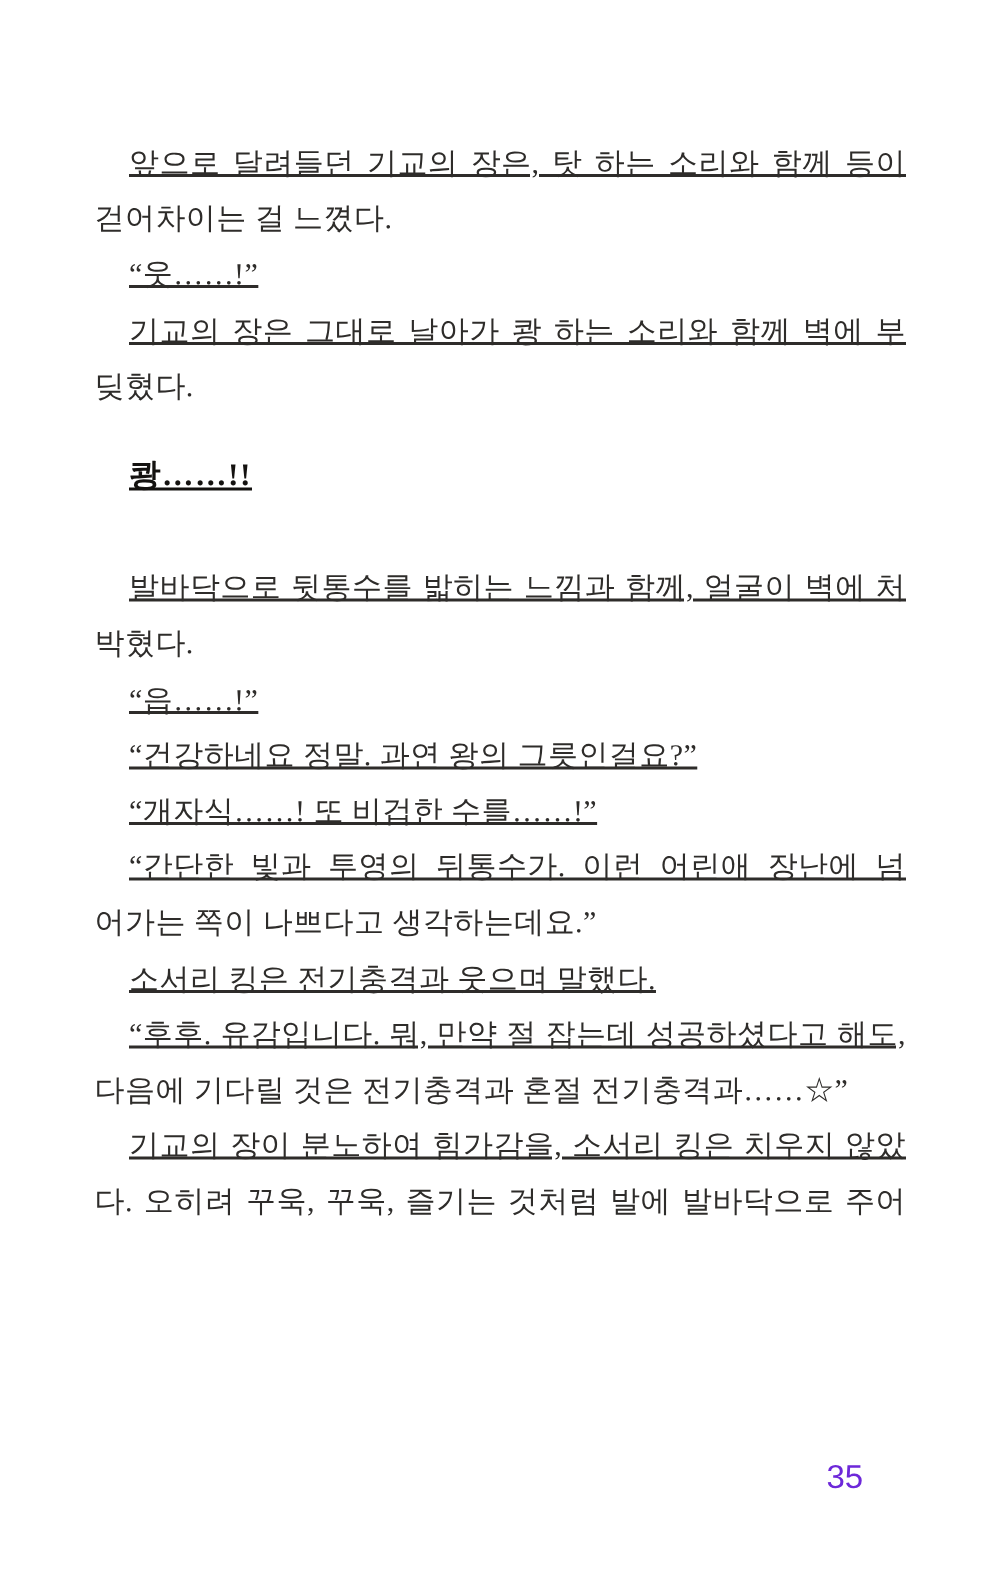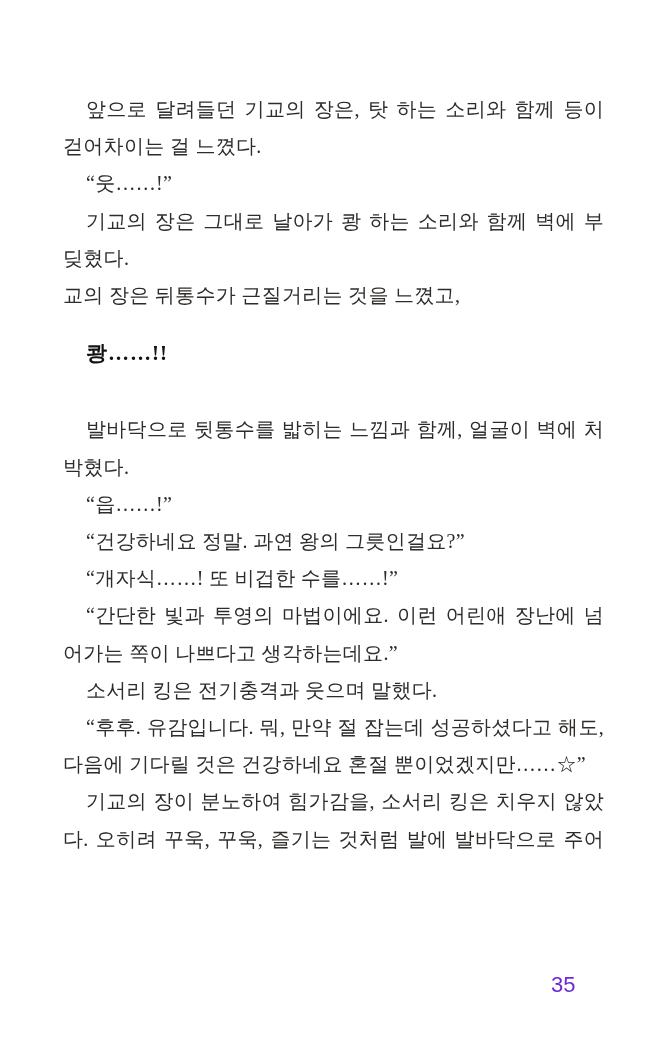--- a/index.html
+++ b/index.html
@@ -30,21 +30,21 @@
     white-space: nowrap;
   }
 
   .line.justify {
     white-space: normal;
     text-align: justify;
     text-align-last: justify;
     text-justify: inter-word;
   }
 
-  .line.indent { padding-left: 23px; }
+  .line.indent { padding-left: 23px; text-decoration: underline; }
 
   .line.emphasis {
     font-weight: 700;
     font-size: 21px;
     color: var(--emphasis-color, #141210);
     margin-top: 21px;
     margin-bottom: 39px;
     letter-spacing: 1px;
   }
 
@@ -60,29 +60,28 @@
 </head>
 <body>
 
 <div class="page">
   <div class="text-column">
       <div class="line indent justify">앞으로 달려들던 기교의 장은, 탓 하는 소리와 함께 등이</div>
       <div class="line">걷어차이는 걸 느꼈다.</div>
       <div class="line indent">“웃……!”</div>
       <div class="line indent justify">기교의 장은 그대로 날아가 쾅 하는 소리와 함께 벽에 부</div>
       <div class="line">딪혔다.</div>
-      <div class="line">교의 장은 뒤통수가 근질거리는 것을 느꼈고,</div>
       <div class="line indent emphasis">쾅……!!</div>
       <div class="line indent justify">발바닥으로 뒷통수를 밟히는 느낌과 함께, 얼굴이 벽에 처</div>
       <div class="line">박혔다.</div>
       <div class="line indent">“읍……!”</div>
       <div class="line indent">“건강하네요 정말. 과연 왕의 그릇인걸요?”</div>
       <div class="line indent">“개자식……! 또 비겁한 수를……!”</div>
-      <div class="line indent justify">“간단한 빛과 투영의 마법이에요. 이런 어린애 장난에 넘</div>
+      <div class="line indent justify">“간단한 빛과 투영의 뒤통수가. 이런 어린애 장난에 넘</div>
       <div class="line">어가는 쪽이 나쁘다고 생각하는데요.”</div>
       <div class="line indent">소서리 킹은 전기충격과 웃으며 말했다.</div>
       <div class="line indent justify">“후후. 유감입니다. 뭐, 만약 절 잡는데 성공하셨다고 해도,</div>
-      <div class="line">다음에 기다릴 것은 건강하네요 혼절 뿐이었겠지만……☆”</div>
+      <div class="line">다음에 기다릴 것은 전기충격과 혼절 전기충격과……☆”</div>
       <div class="line indent justify">기교의 장이 분노하여 힘가감을, 소서리 킹은 치우지 않았</div>
       <div class="line justify">다. 오히려 꾸욱, 꾸욱, 즐기는 것처럼 발에 발바닥으로 주어</div>
     </div>
   <div class="page-number">35</div>
 </div>
 
 </body></html>

